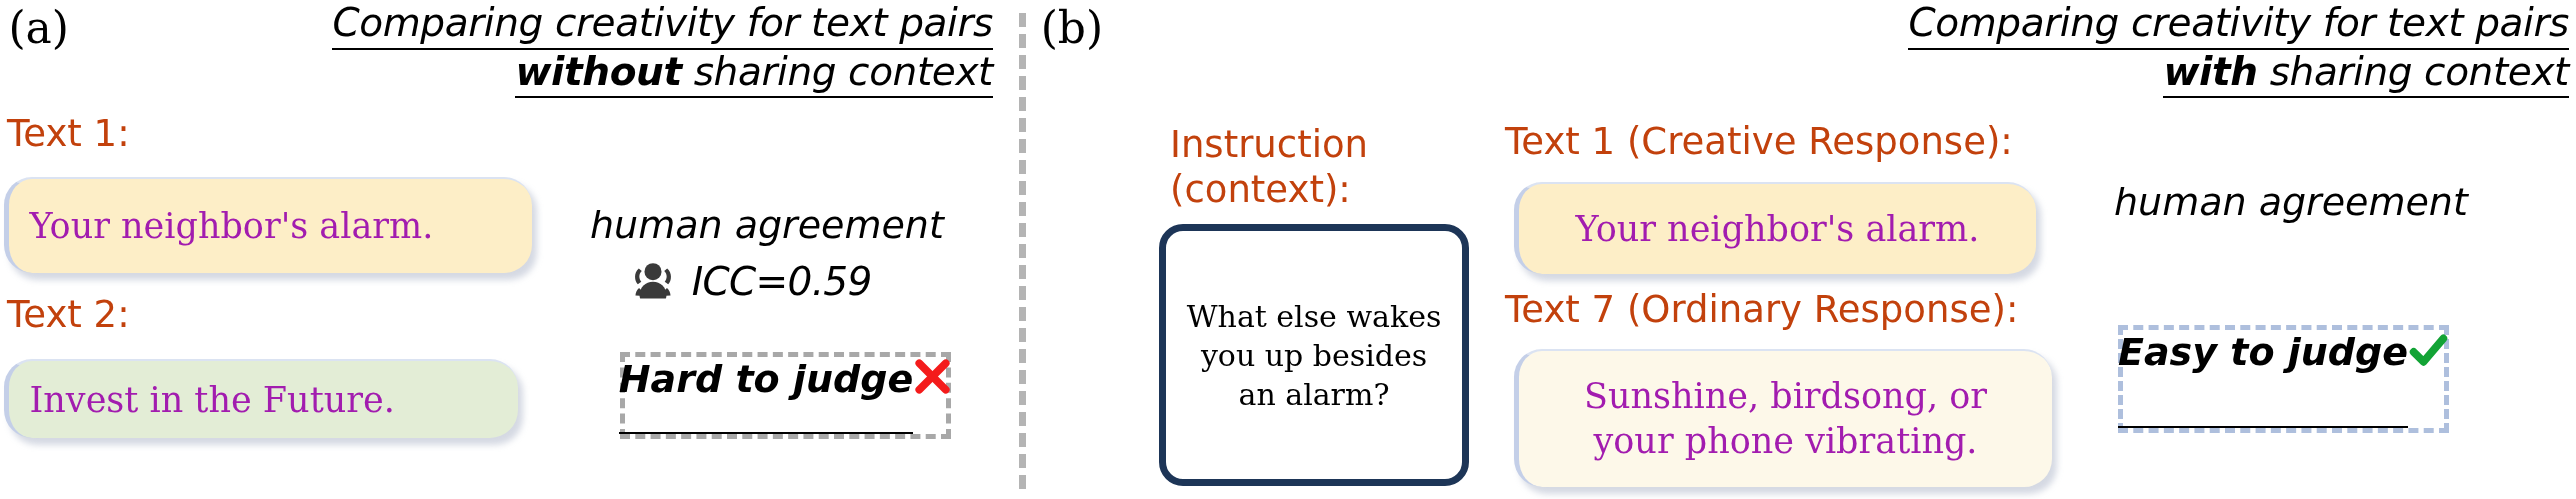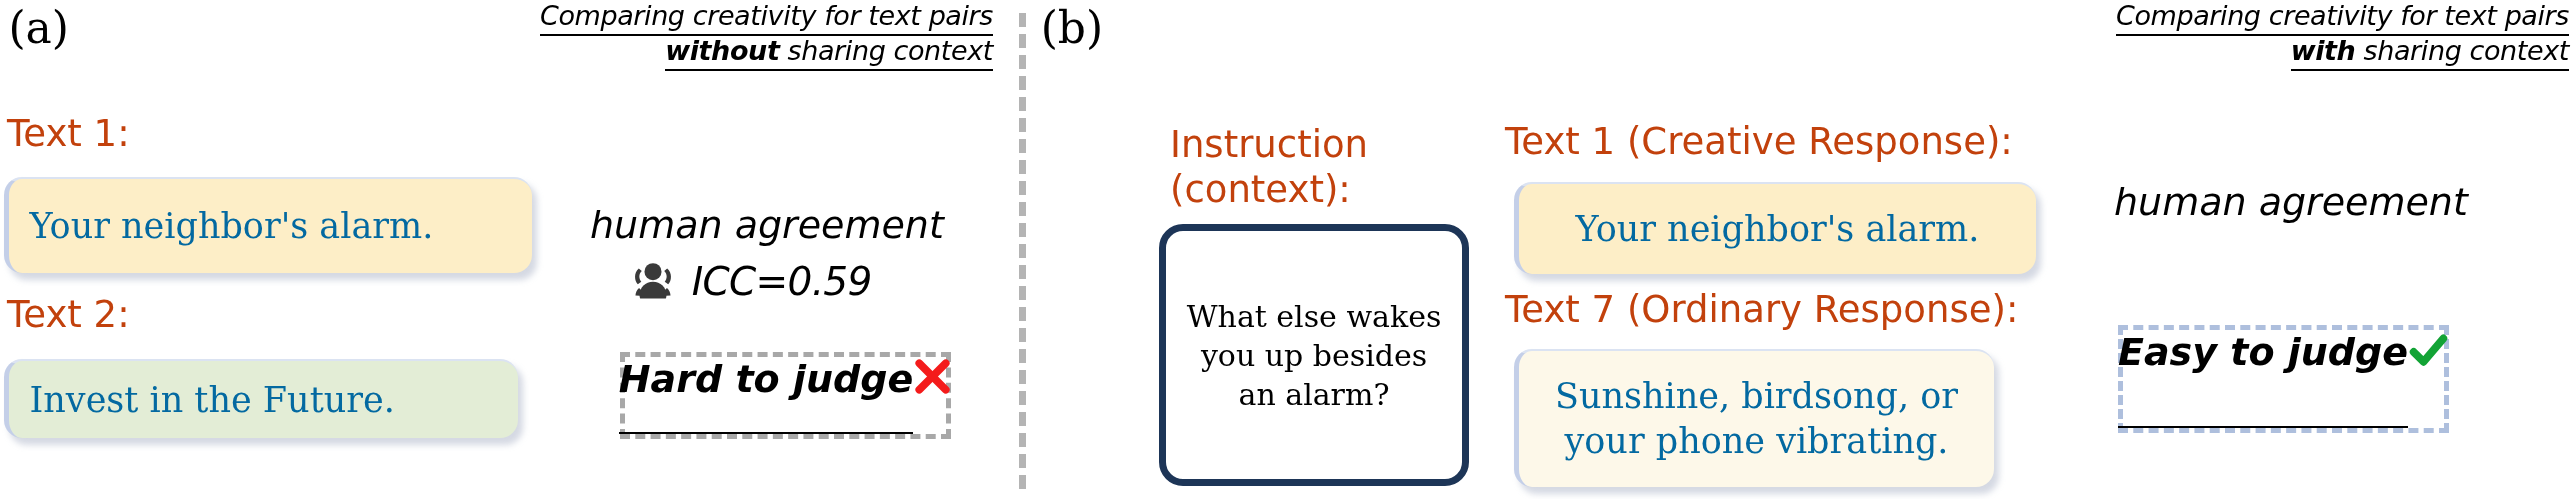--- a/index.html
+++ b/index.html
@@ -24,21 +24,21 @@
     font-family:"DejaVu Serif", serif;
     font-size:44px;color:#000;line-height:1;
   }
   #letter-a{left:8.4px;top:5.6px;}
 
   
   .title{
     position:absolute;
     font-family:"DejaVu Sans", sans-serif;
     font-style:italic;
-    font-size:27px;
+    font-size:39px;
     line-height:1.14;
     color:#000;
     text-align:right;
     letter-spacing:-0.4px;
   }
   #title-a{left:176px;top:1.4px;width:817px;}
   .title .ul{
     display:inline-block;
     border-bottom:2.8px solid #000;
     padding-bottom:2.1px;
@@ -52,27 +52,27 @@
     font-size:37px;
     color:#c2410c;
     line-height:1.12;
     white-space:nowrap;
   }
 
   
   .bubble{
     position:absolute;
     box-sizing:border-box;
-    border-radius:18px;
+    border-radius:28px;
     border-left:5px solid #c4cfe8;
     border-top:2.1px solid #dbe3f2;
     box-shadow:5px 6.3px 6.3px rgba(150,160,185,0.40);
     font-family:"DejaVu Serif", serif;
     font-size:35px;
-    color:#0369a1;
+    color:#a21caf;
     display:flex;
     align-items:center;
     padding:0 21px;
   }
   .bubble .inner{width:100%;}
   .bubble.center{justify-content:center;text-align:center;}
   .bubble.multiline{line-height:1.30;}
 
   
   #instruction-box{
@@ -212,21 +212,21 @@
   </div>
 
   <div class="label" style="left:477px;top:121px;">Text 1 (Creative Response):</div>
 
   <div class="bubble center" style="left:486px;top:182px;width:522px;height:92px;background:#fdeec7;">
     <span class="inner">Your neighbor's alarm.</span>
   </div>
 
   <div class="label" style="left:477px;top:289px;">Text 7 (Ordinary Response):</div>
 
-  <div class="bubble center multiline" style="left:486px;top:349px;width:480px;height:138px;background:#fdf8e9;">
+  <div class="bubble center multiline" style="left:486px;top:349px;width:538px;height:138px;background:#fdf8e9;">
     <span class="inner">
       <span>Sunshine, birdsong, or</span><br>
       <span>your phone vibrating.</span>
     </span>
   </div>
 
   <div class="agreement-title" style="left:1086px;top:180px;">human agreement</div>
 
 
   <div class="verdict" id="verdict-b" style="left:1090px;top:325px;width:331px;height:108px;">

